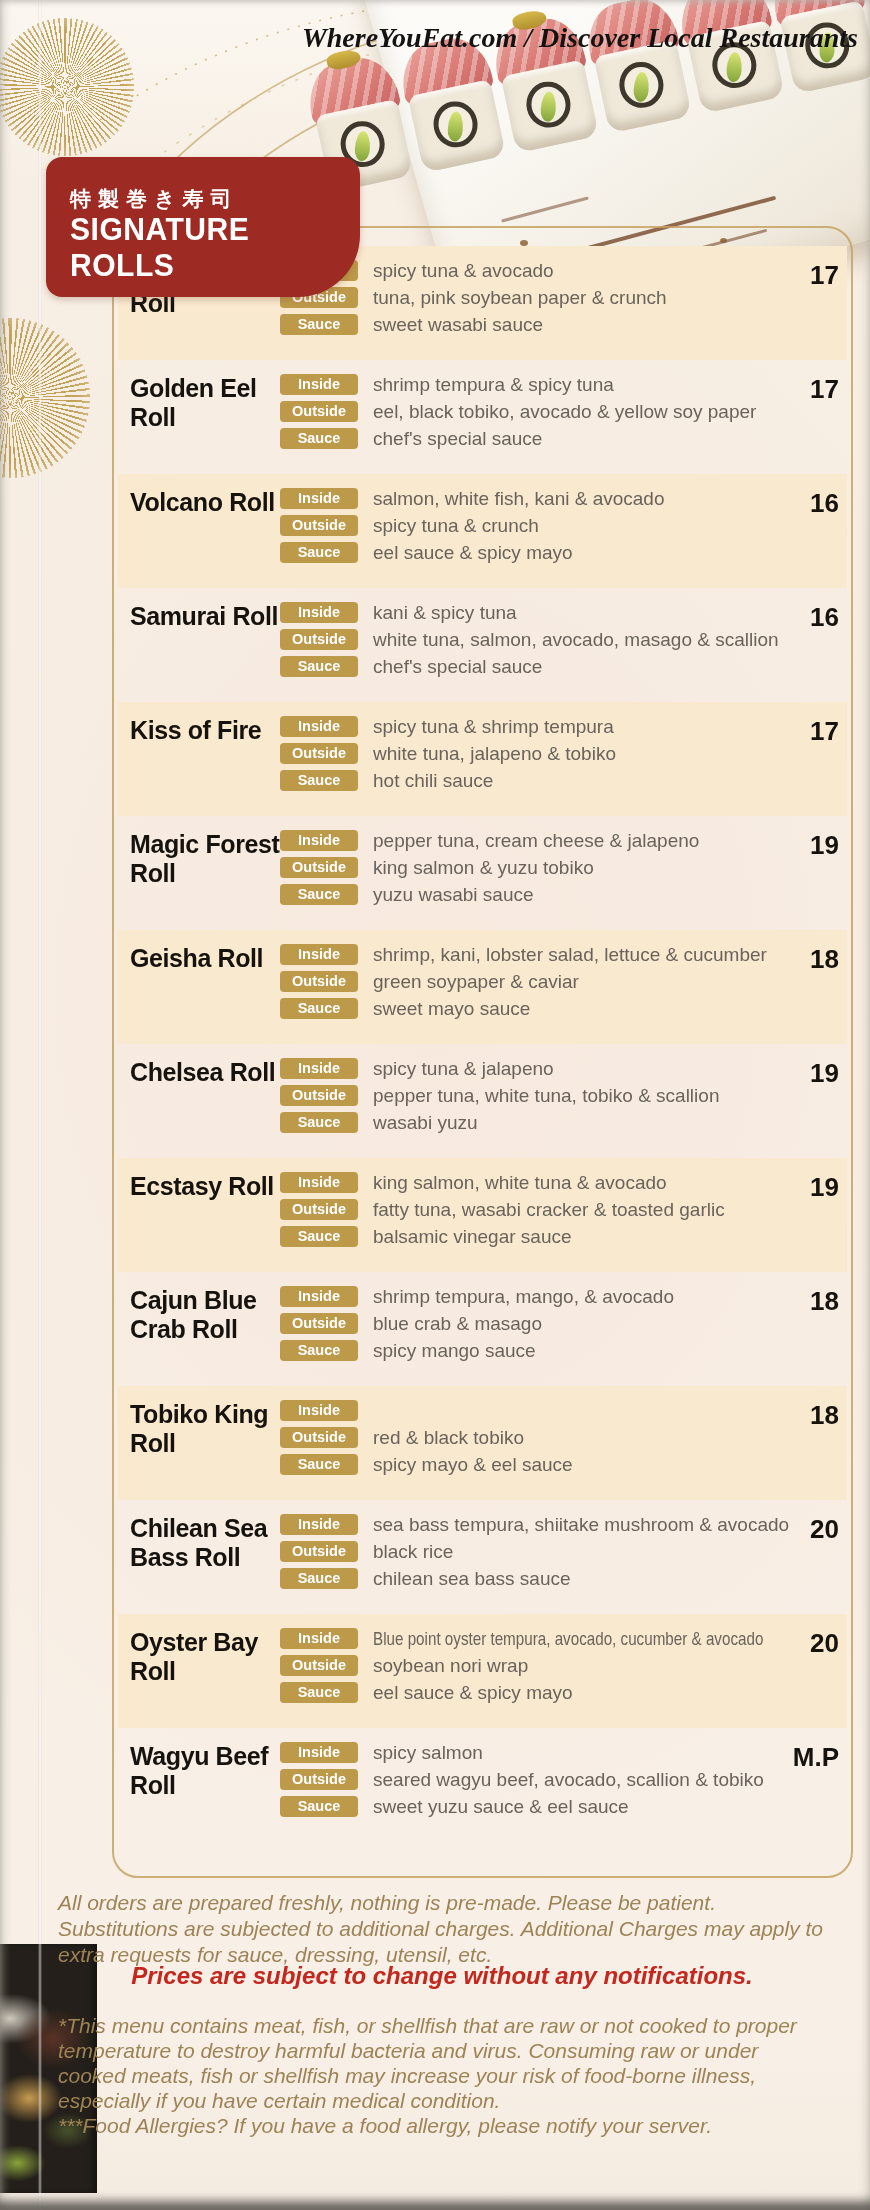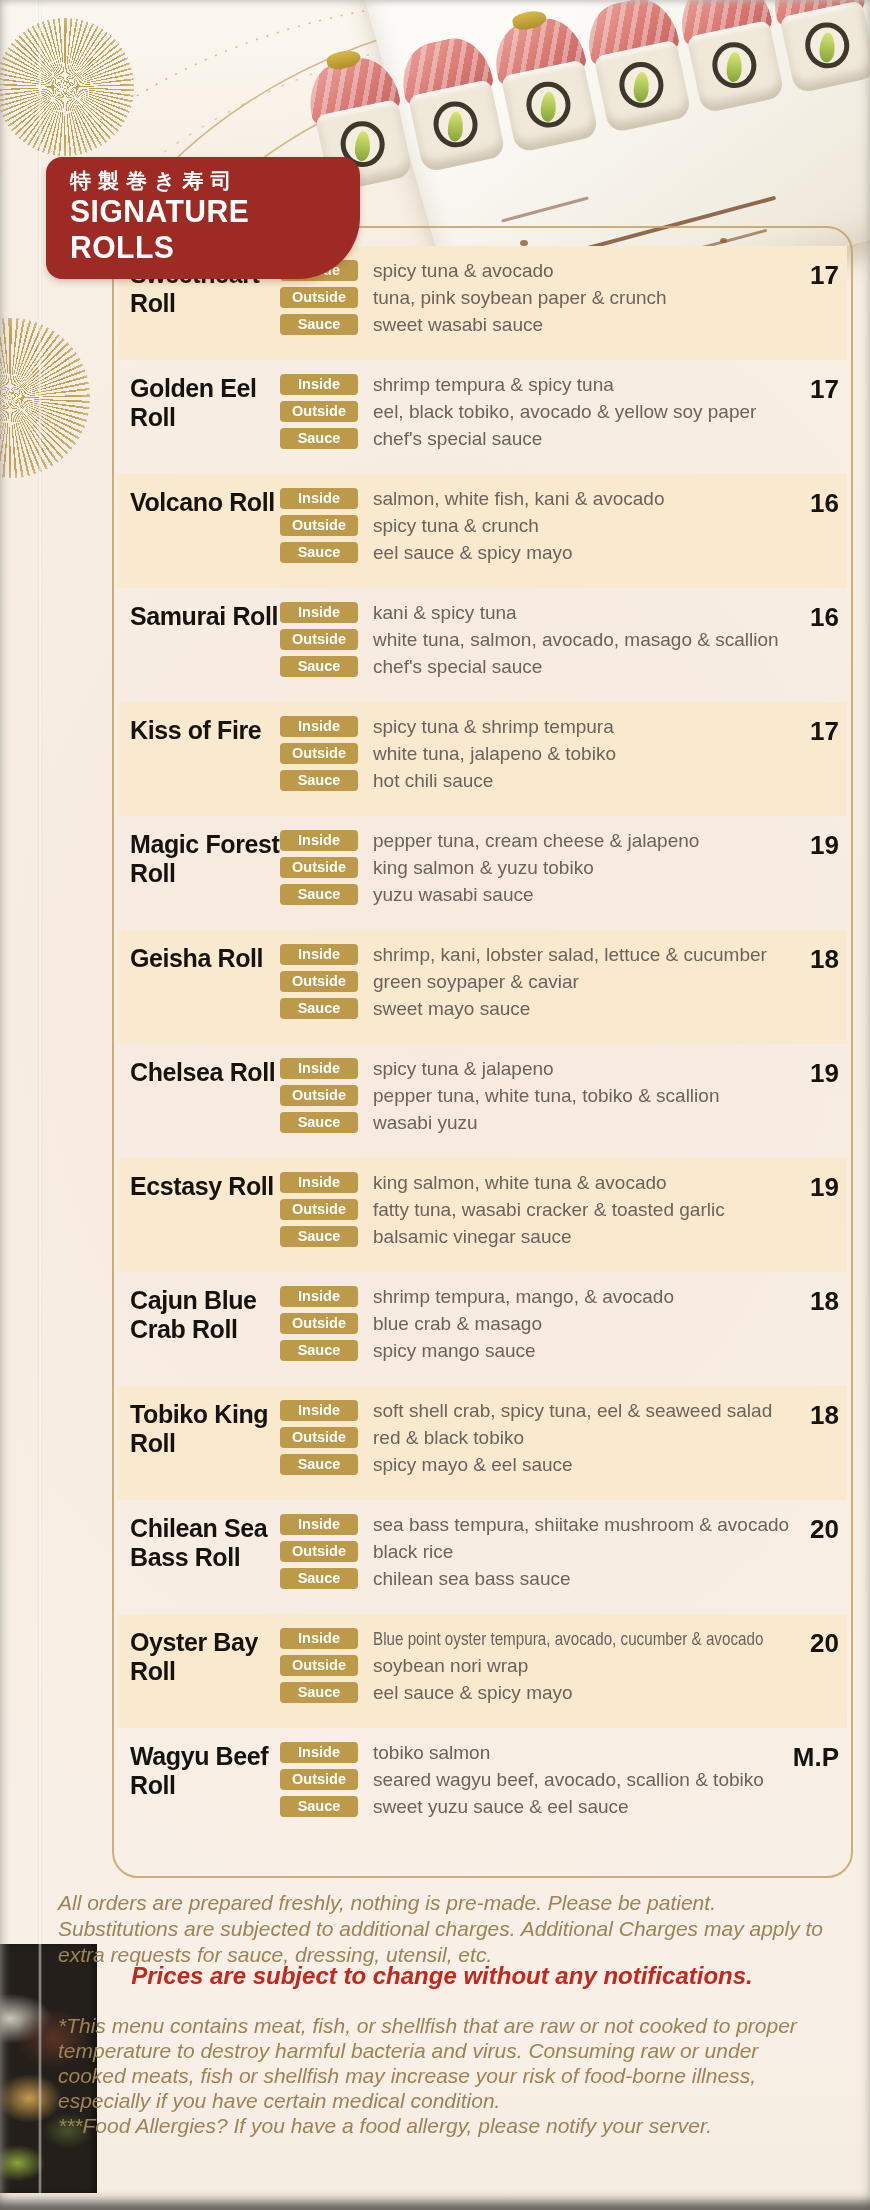--- a/index.html
+++ b/index.html
@@ -57,21 +57,21 @@
   .dz2{left:300px;top:252px;width:180px;height:3px;opacity:.55;}
   .dz3{left:210px;top:208px;width:90px;height:3px;opacity:.5;}
   .dot{position:absolute;border-radius:50%;background:#8a5a2a;opacity:.8;}
   .d1{left:230px;top:240px;width:8px;height:6px;}
   .d2{left:330px;top:266px;width:6px;height:5px;}
   .d3{left:430px;top:238px;width:7px;height:5px;}
 
   .site-label{position:absolute;top:22px;right:12px;width:600px;z-index:5;text-align:right;
     font-family:"Liberation Serif", serif;font-style:italic;font-weight:700;font-size:28px;color:#141312;}
 
-  .badge{position:absolute;left:46px;top:157px;width:314px;z-index:6;padding:11px 0 13px 24px;
+  .badge{position:absolute;left:46px;top:157px;width:314px;z-index:6;padding:29px 0 13px 24px;
     background:radial-gradient(130% 120% at 20% 0%, #ad332c, #9d2a23 60%, #93251f);
     border-radius:16px 18px 62px 16px;box-shadow:0 3px 6px rgba(120,60,40,.25);}
   .badge .jp{color:#fff;font-size:21px;font-weight:700;letter-spacing:7px;line-height:26px;}
   .badge .en{color:#fff;font-size:31px;font-weight:700;letter-spacing:.5px;line-height:36px;
     transform:scaleX(.97);transform-origin:0 50%;}
 
   .panel{position:absolute;left:112px;top:226px;width:741px;height:1652px;z-index:4;
     border:2px solid rgba(197,162,98,.85);border-radius:26px;}
 
   .rows{position:absolute;left:118px;top:246px;width:729px;z-index:5;}
@@ -165,20 +165,21 @@
         </div>
       <div class="piece">
           <div class="tuna"></div>
           <div class="rice"></div>
           <div class="nori"></div>
           <div class="avo"></div>
         </div>
     </div>
   </div>
 
+  <div class="site-label">WhereYouEat.com / Discover Local Restaurants</div>
 
   <div class="badge" style="background:var(--badge-red,#9d2a23)">
     <div class="jp">特製巻き寿司</div>
     <div class="en">SIGNATURE ROLLS</div>
   </div>
 
   <div class="panel"></div>
 
   <div class="rows">
     <div class="row shaded">
@@ -369,21 +370,20 @@
         </div>
       </div>
       <div class="price">18</div>
     </div>
 
     <div class="row shaded">
       <div class="name">Tobiko King Roll</div>
       <div class="mid">
         <div class="line">
           <span class="tag">Inside</span>
-          <span class="desc">soft shell crab, spicy tuna, eel &amp; seaweed salad</span>
         </div>
         <div class="line">
           <span class="tag">Outside</span>
           <span class="desc">red &amp; black tobiko</span>
         </div>
         <div class="line">
           <span class="tag">Sauce</span>
           <span class="desc">spicy mayo &amp; eel sauce</span>
         </div>
       </div>
@@ -426,21 +426,21 @@
         </div>
       </div>
       <div class="price">20</div>
     </div>
 
     <div class="row">
       <div class="name">Wagyu Beef Roll</div>
       <div class="mid">
         <div class="line">
           <span class="tag">Inside</span>
-          <span class="desc">tobiko salmon</span>
+          <span class="desc">spicy salmon</span>
         </div>
         <div class="line">
           <span class="tag">Outside</span>
           <span class="desc">seared wagyu beef, avocado, scallion &amp; tobiko</span>
         </div>
         <div class="line">
           <span class="tag">Sauce</span>
           <span class="desc">sweet yuzu sauce &amp; eel sauce</span>
         </div>
       </div>

